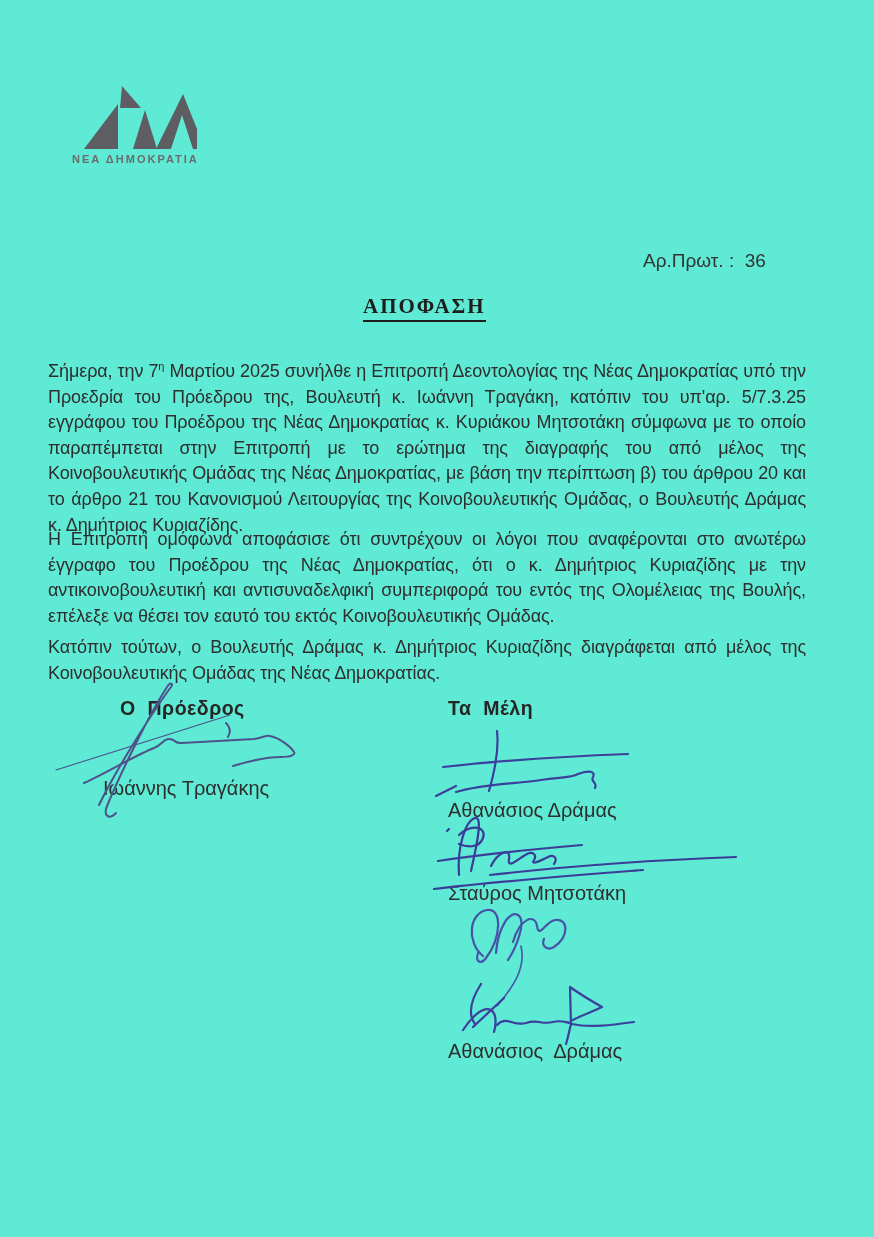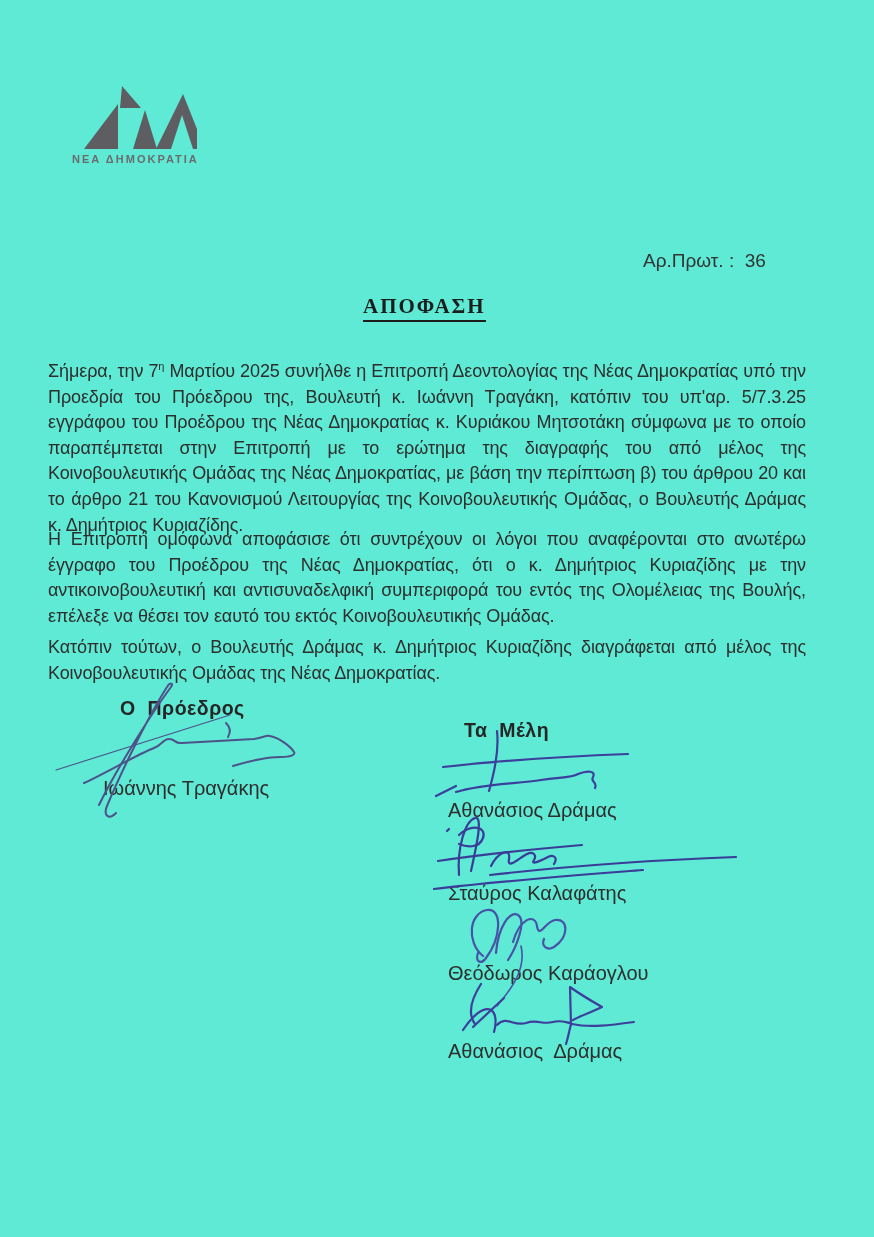--- a/index.html
+++ b/index.html
@@ -38,21 +38,21 @@
   }
   .para-1{top:341px;}
   .para-2{top:509px;}
   .para-3{top:617px;}
   sup{font-size:11px;line-height:0;}
   
   .sig-heading{
     position:absolute;font-size:19.5px;font-weight:bold;color:#262626;letter-spacing:.5px;white-space:pre;z-index:2;
   }
   .president-heading{left:120px;top:697px;}
-  .members-heading{left:464px;top:697px;margin-top:22px;}
+  .members-heading{left:448px;top:697px;}
   .sig-name{
     position:absolute;font-size:20px;color:#2e2e2e;white-space:pre;z-index:2;
   }
   .name-tragakis{left:103px;top:777px;}
   .name-davakis{left:448px;top:799px;}
   .name-kalafatis{left:448px;top:882px;}
   .name-karaoglou{left:448px;top:962px;}
   .name-bouras{left:448px;top:1040px;}
   .sig-ink{position:absolute;z-index:3;pointer-events:none;}
   .ink-tragakis{left:50px;top:678px;}
@@ -112,31 +112,30 @@
     <g fill="none" stroke="#3a3d98" stroke-width="2.2" stroke-linecap="round" stroke-linejoin="round">
       <path d="M17,23 L19,21"></path>
       <path d="M29,67 C27,40 35,13 45,10 C53,8 47,36 41,63"></path>
       <path d="M29,27 C42,15 57,19 53,30 C49,41 36,39 29,36"></path>
       <path d="M61,58 C68,44 81,39 79,51 C77,62 89,50 97,46 C103,43 107,47 104,52 C100,58 112,52 118,49 C124,46 128,50 124,56"></path>
       <path d="M8,53 C55,46 105,41 152,37"></path>
       <path d="M60,67 C130,59 225,52 306,49"></path>
       <path d="M4,81 C70,73 150,67 213,62"></path>
     </g>
   </svg>
-  <div class="sig-name name-kalafatis">Σταύρος Καλαφάτης</div>
+  <div class="sig-name name-kalafatis">Σταύρος Μητσοτάκη</div>
 
   <svg class="sig-ink ink-karaoglou" width="160" height="112" viewBox="0 0 160 112" xmlns="http://www.w3.org/2000/svg">
     <g fill="none" stroke="#4753a6" stroke-width="2.2" stroke-linecap="round" stroke-linejoin="round">
       <path d="M33,60 C16,46 19,17 37,14 C53,12 51,42 36,62 C31,69 25,66 28,57"></path>
       <path d="M46,57 C48,31 60,14 68,19 C77,25 66,52 58,64"></path>
       <path d="M63,46 C70,22 85,17 87,30 C89,43 95,26 105,24 C119,22 119,41 104,51 C97,55 91,50 94,43"></path>
       <path stroke-width="1.6" d="M71,50 C76,72 64,90 47,110"></path>
     </g>
   </svg>
-  <div class="sig-name name-karaoglou">Θεόδωρος Καράογλου</div>
 
   <svg class="sig-ink ink-bouras" width="195" height="72" viewBox="0 0 195 72" xmlns="http://www.w3.org/2000/svg">
     <g fill="none" stroke="#3c3f9c" stroke-width="2.2" stroke-linecap="round" stroke-linejoin="round">
       <path d="M31,4 C22,18 17,33 25,44"></path>
       <path d="M13,50 C23,35 34,26 41,30 C47,34 46,45 44,52"></path>
       <path d="M23,47 L54,18"></path>
       <path d="M47,45 C57,35 63,47 76,43 C88,39 92,45 103,42 C110,40 115,42 120,43"></path>
       <path d="M121,45 L120,7 C131,15 145,23 152,27 C142,32 130,36 123,40"></path>
       <path d="M122,44 C140,48 162,45 184,42"></path>
       <path d="M121,44 C119,52 118,58 116,64"></path>

